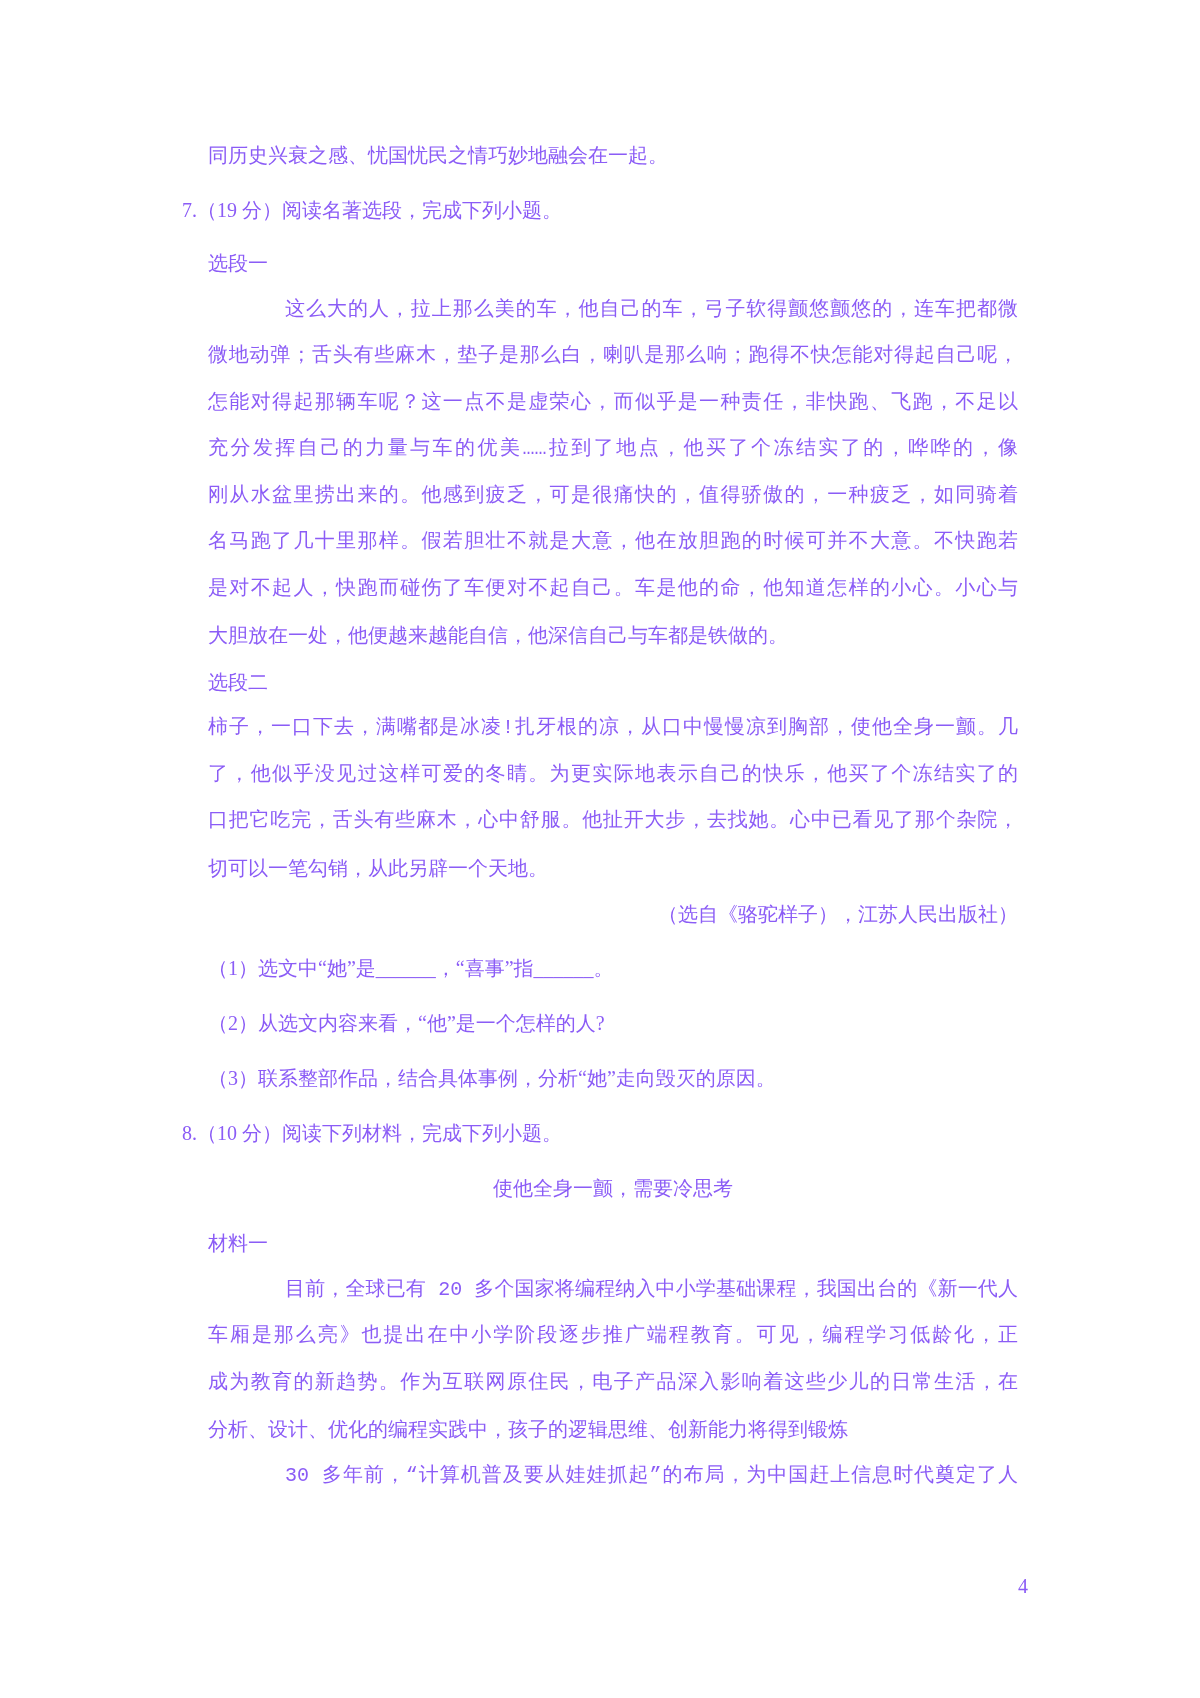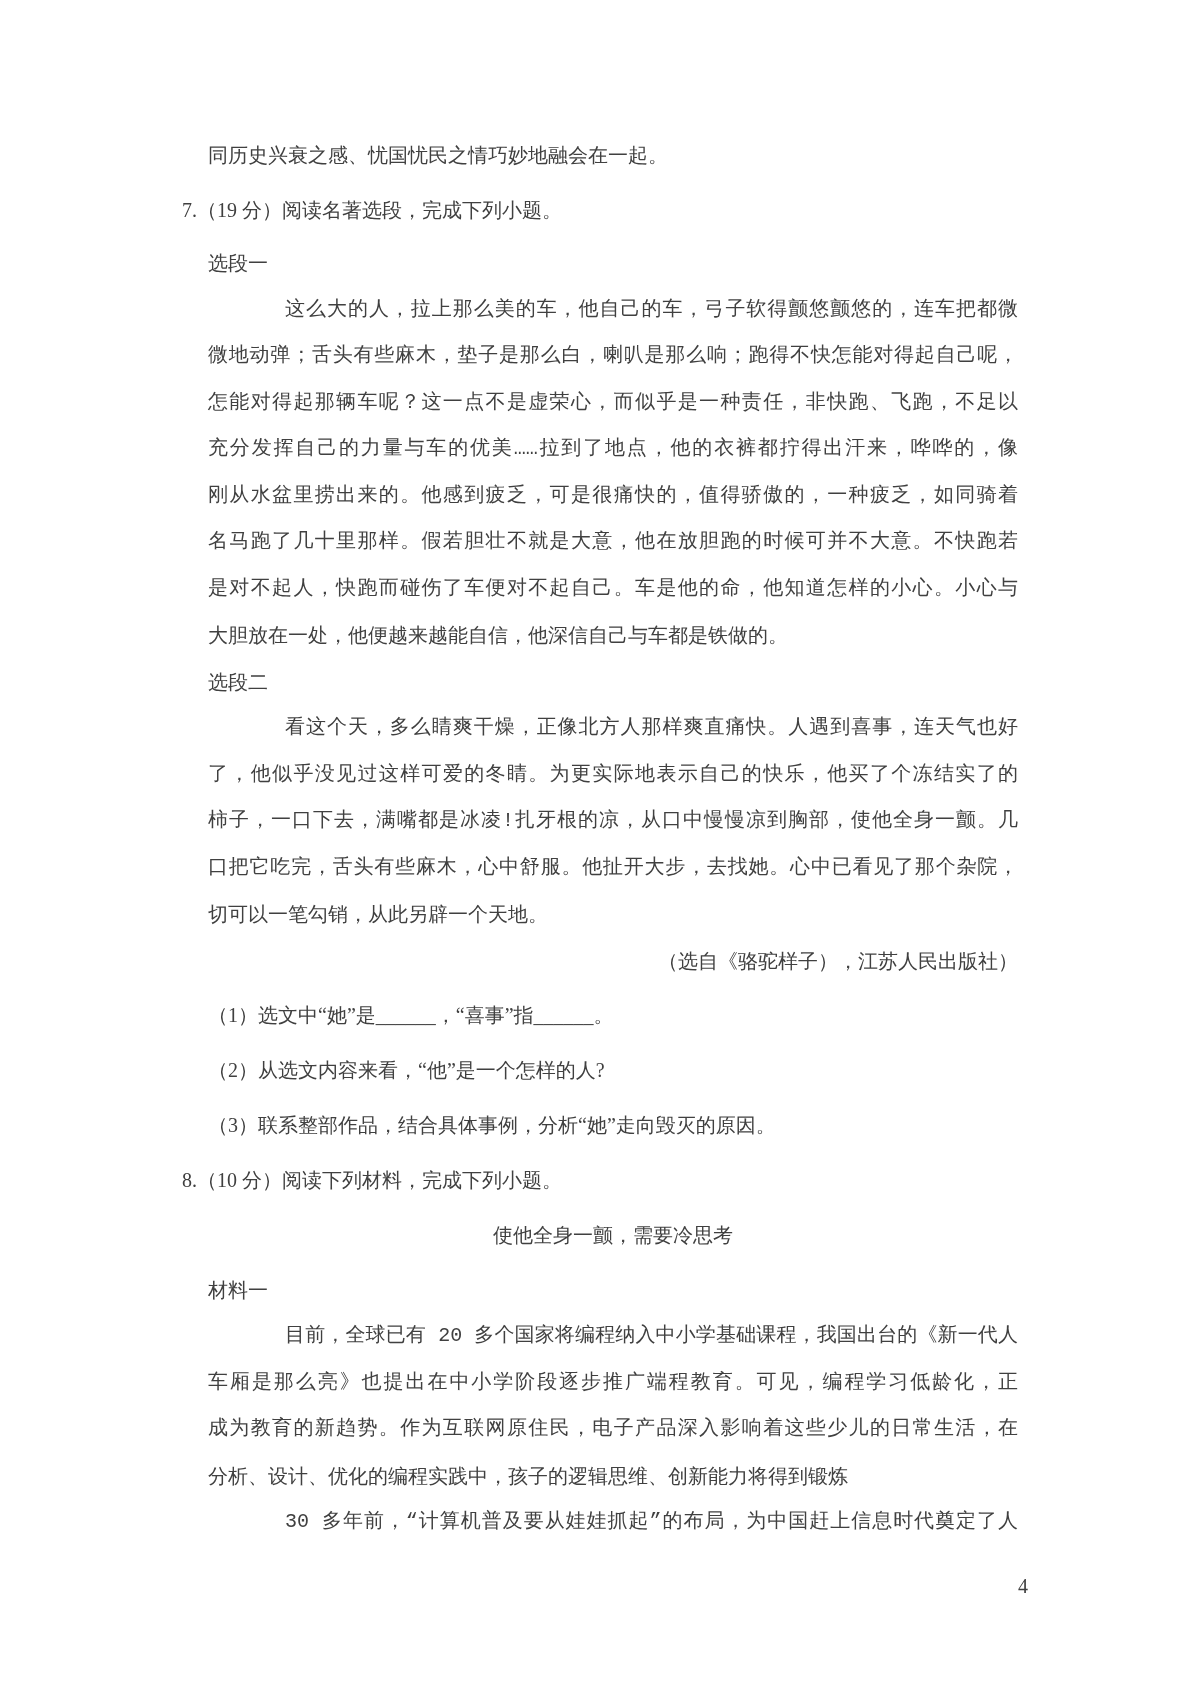--- a/index.html
+++ b/index.html
@@ -4,21 +4,21 @@
 <style>
   html, body { margin: 0; padding: 0; }
   body { background: #ffffff; }
   .page {
     position: relative;
     width: 1200px;
     height: 1698px;
     background: #ffffff;
     font-family: "Liberation Serif", "DejaVu Serif", serif;
     font-size: 20px;
-    color: #404040;
+    color: #8b5cf6;
     overflow: hidden;
   }
   .content {
     position: absolute;
     left: 182px;
     top: 132px;
     width: 848px;
   }
   .wrapline { line-height: 46.5px; }
   .body-block { margin-left: 26px; width: 810px; }
@@ -44,33 +44,32 @@
     <div class="wrapline body-block">同历史兴衰之感、忧国忧民之情巧妙地融会在一起。</div>
 
     <div class="wrapline spaced">7.（19 分）阅读名著选段，完成下列小题。</div>
 
     <div class="wrapline body-block" style="margin-top:6.5px">选段一</div>
 
     <div class="body-block">
       <div class="wrapline fill indent">这么大的人，拉上那么美的车，他自己的车，弓子软得颤悠颤悠的，连车把都微</div>
       <div class="wrapline fill">微地动弹；舌头有些麻木，垫子是那么白，喇叭是那么响；跑得不快怎能对得起自己呢，</div>
       <div class="wrapline fill">怎能对得起那辆车呢？这一点不是虚荣心，而似乎是一种责任，非快跑、飞跑，不足以</div>
-      <div class="wrapline fill">充分发挥自己的力量与车的优美……拉到了地点，他的衣裤都拧得出汗来，哗哗的，像</div>
+      <div class="wrapline fill">充分发挥自己的力量与车的优美……拉到了地点，他买了个冻结实了的，哗哗的，像</div>
       <div class="wrapline fill">刚从水盆里捞出来的。他感到疲乏，可是很痛快的，值得骄傲的，一种疲乏，如同骑着</div>
       <div class="wrapline fill">名马跑了几十里那样。假若胆壮不就是大意，他在放胆跑的时候可并不大意。不快跑若</div>
       <div class="wrapline fill">是对不起人，快跑而碰伤了车便对不起自己。车是他的命，他知道怎样的小心。小心与</div>
       <div class="wrapline">大胆放在一处，他便越来越能自信，他深信自己与车都是铁做的。</div>
     </div>
 
     <div class="wrapline body-block">选段二</div>
 
     <div class="body-block">
-      <div class="wrapline fill indent">看这个天，多么睛爽干燥，正像北方人那样爽直痛快。人遇到喜事，连天气也好</div>
+      <div class="wrapline fill">柿子，一口下去，满嘴都是冰凌!扎牙根的凉，从口中慢慢凉到胸部，使他全身一颤。几</div>
       <div class="wrapline fill">了，他似乎没见过这样可爱的冬睛。为更实际地表示自己的快乐，他买了个冻结实了的</div>
-      <div class="wrapline fill">柿子，一口下去，满嘴都是冰凌!扎牙根的凉，从口中慢慢凉到胸部，使他全身一颤。几</div>
       <div class="wrapline fill">口把它吃完，舌头有些麻木，心中舒服。他扯开大步，去找她。心中已看见了那个杂院，</div>
       <div class="wrapline">切可以一笔勾销，从此另辟一个天地。</div>
     </div>
 
     <div class="wrapline body-block right">（选自《骆驼样子），江苏人民出版社）</div>
 
     <div class="wrapline body-block spaced" style="margin-top:7.5px">（1）选文中“她”是______，“喜事”指______。</div>
     <div class="wrapline body-block spaced">（2）从选文内容来看，“他”是一个怎样的人?</div>
     <div class="wrapline body-block spaced">（3）联系整部作品，结合具体事例，分析“她”走向毁灭的原因。</div>
 

